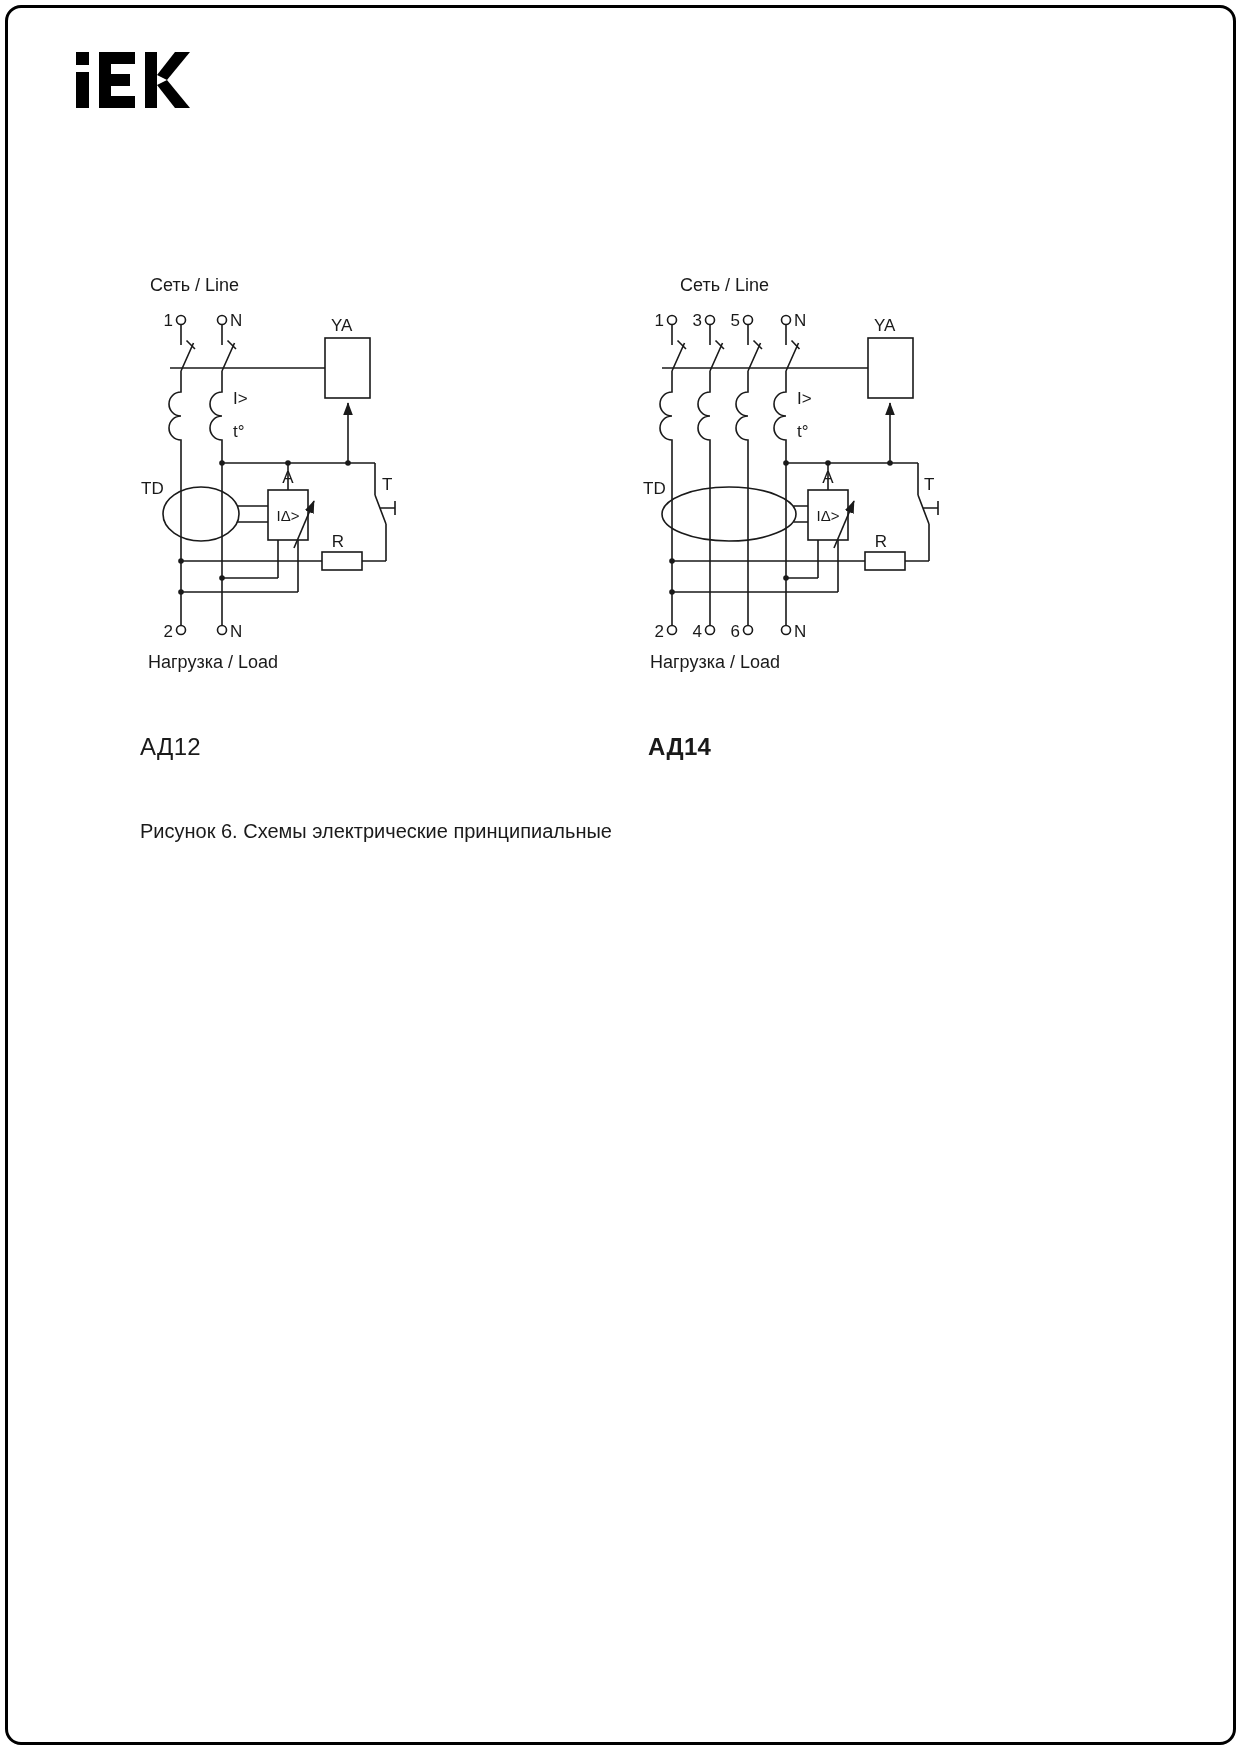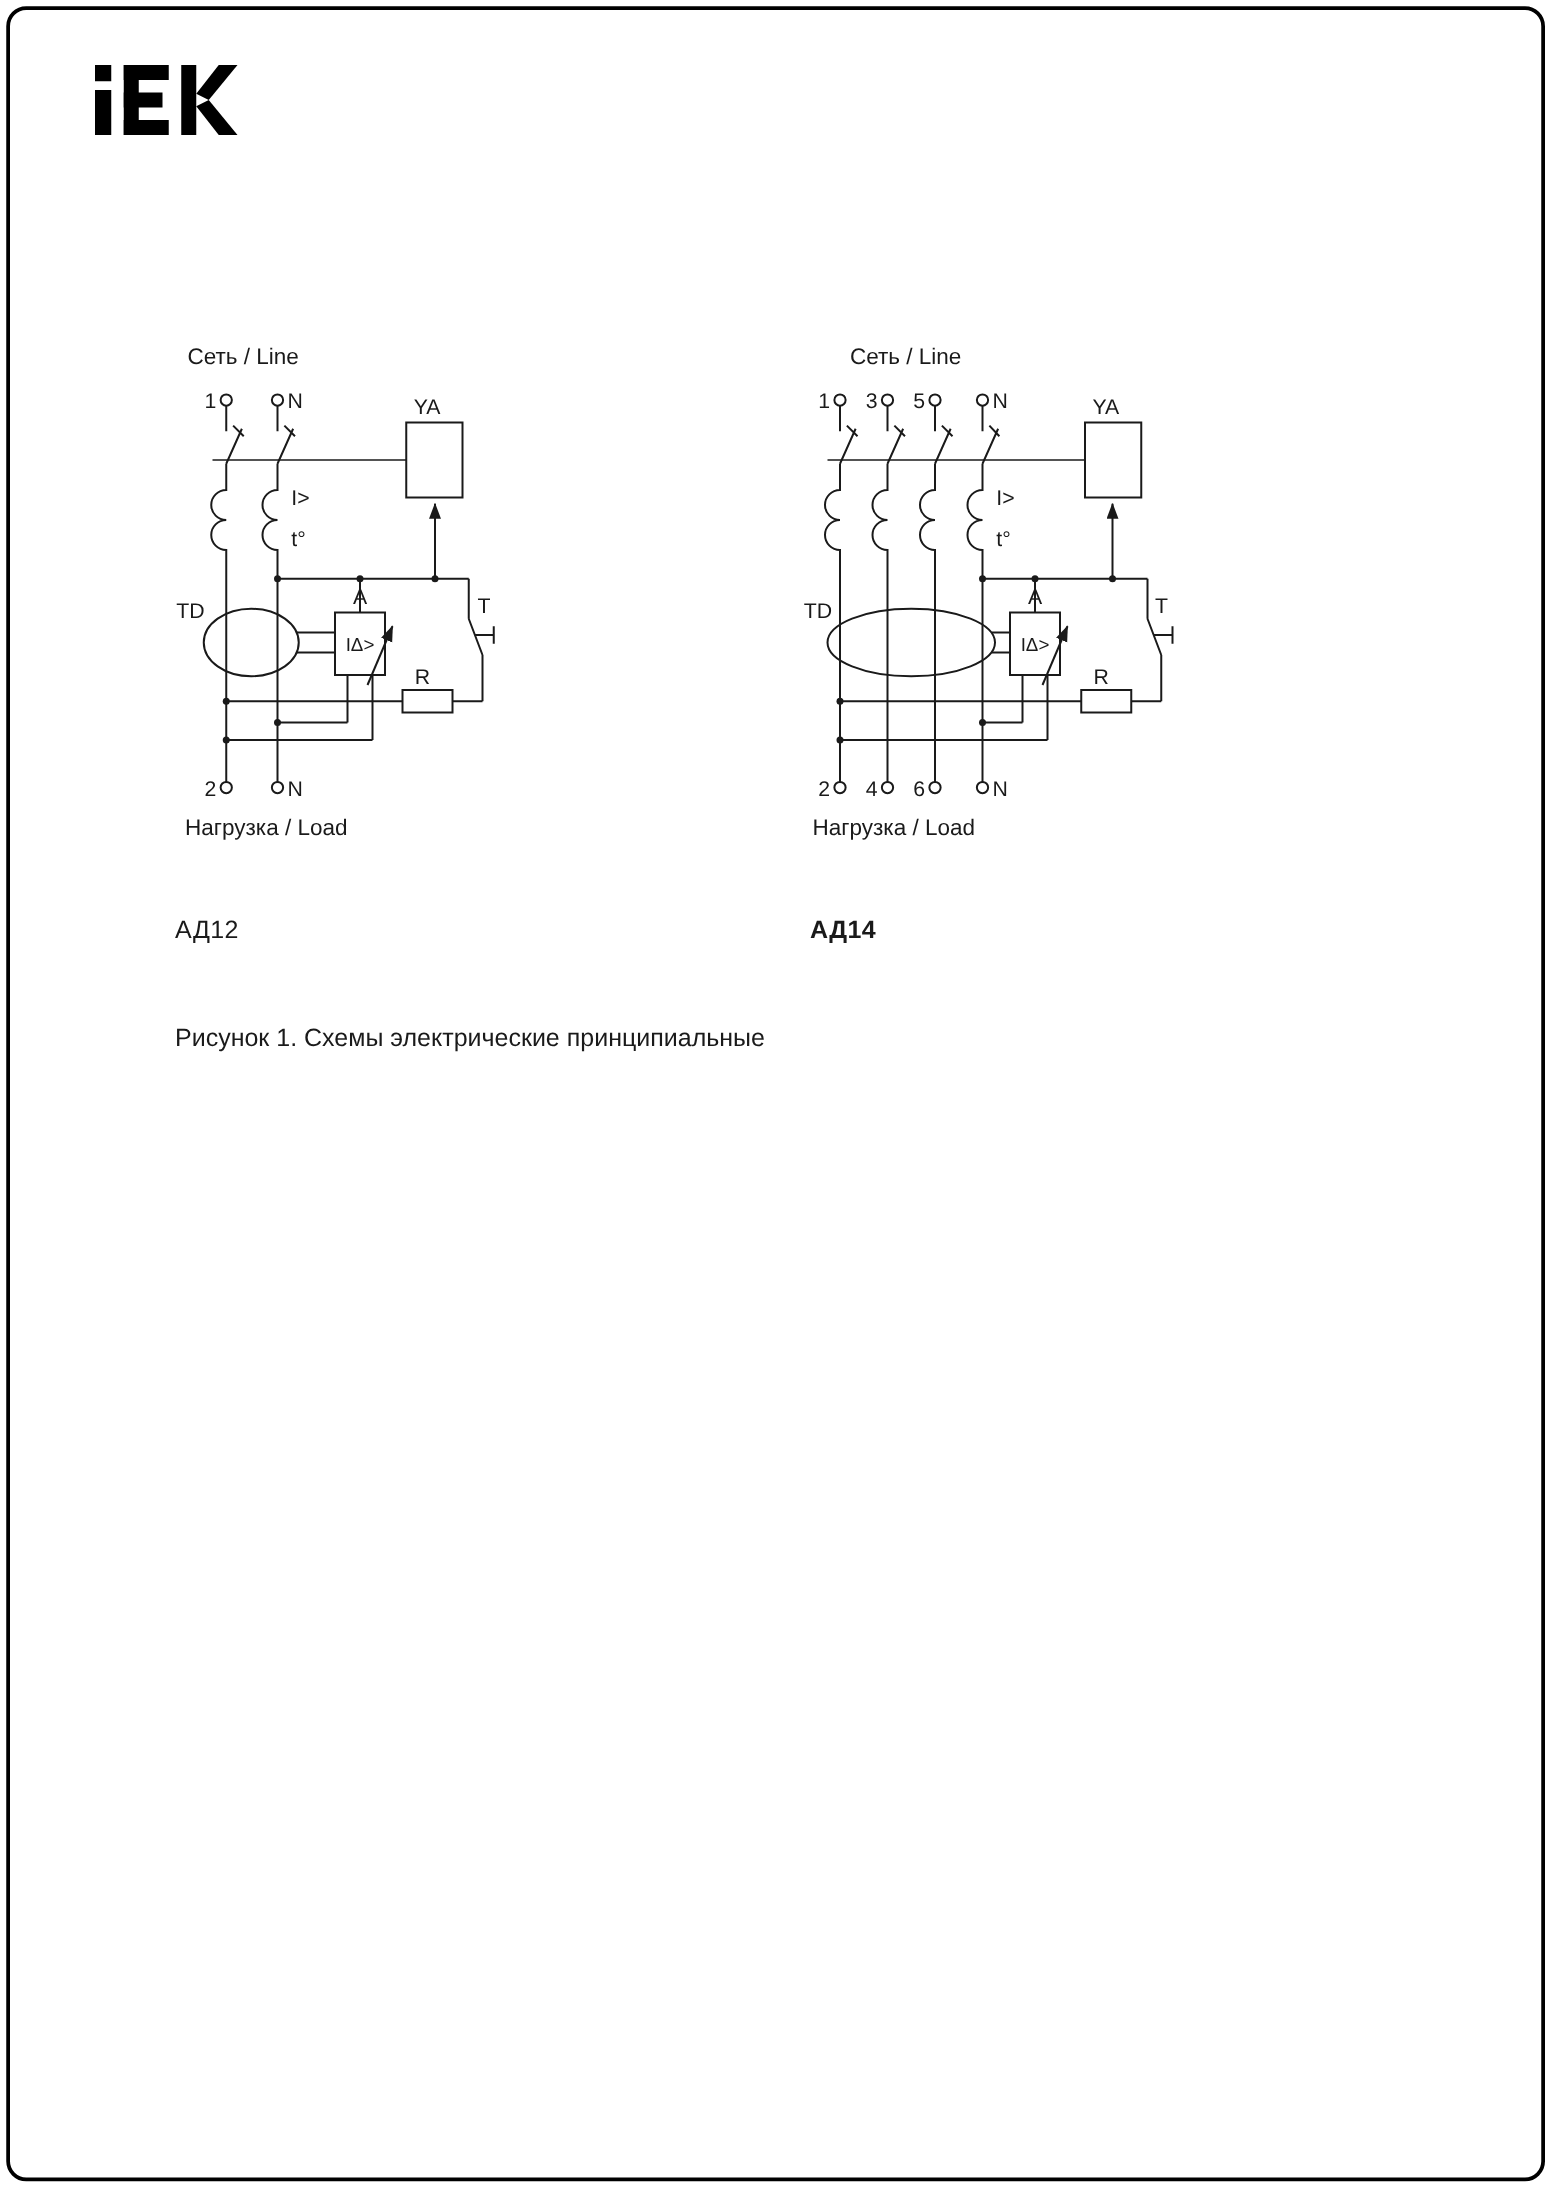--- a/index.html
+++ b/index.html
@@ -21,21 +21,21 @@
   svg text { font-family: "Liberation Sans", sans-serif; fill: #1a1a1a; }
   .lbl  { font-size: 18px; }
   .term { font-size: 17px; }
   .sym  { font-size: 17px; }
   .small{ font-size: 15px; }
   .stroke { stroke: #1a1a1a; stroke-width: 1.6; fill: none; stroke-linecap: butt; }
   .thin   { stroke: #1a1a1a; stroke-width: 1.3; fill: none; }
   .box    { fill: none; stroke: #1a1a1a; stroke-width: 1.6; }
   .termc  { fill: #ffffff; stroke: #1a1a1a; stroke-width: 1.6; }
   .dot    { fill: #1a1a1a; stroke: none; }
-  .model-title { position: absolute; font-size: 20px; letter-spacing: 0.3px; }
+  .model-title { position: absolute; font-size: 24px; letter-spacing: 0.3px; }
   #titleL { left: 140px; top: 733px; }
   #titleR { left: 648px; top: 733px; font-weight: bold; }
   .caption { position: absolute; left: 140px; top: 820px; font-size: 20px; }
 </style>
 </head>
 <body>
 
 <div class="frame"></div>
 
 <div class="logo">
@@ -170,13 +170,13 @@
   <text class="term" x="664" y="637" text-anchor="end">2</text>
   <text class="term" x="702" y="637" text-anchor="end">4</text>
   <text class="term" x="740" y="637" text-anchor="end">6</text>
   <text class="term" x="794" y="637">N</text>
   <text class="lbl" x="650" y="668">Нагрузка / Load</text>
 </svg>
 
 <div id="titleL" class="model-title">АД12</div>
 <div id="titleR" class="model-title">АД14</div>
 
-<div class="caption">Рисунок 1. Схемы электрические принципиальные</div>
+<div class="caption">Рисунок 6. Схемы электрические принципиальные</div>
 
 </body></html>

